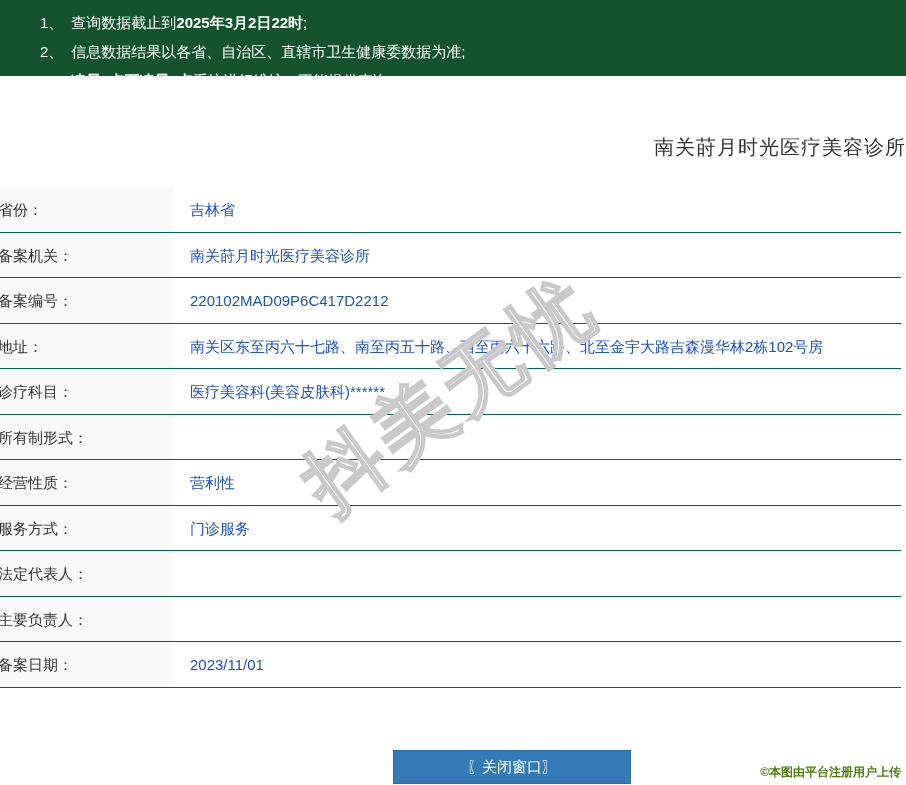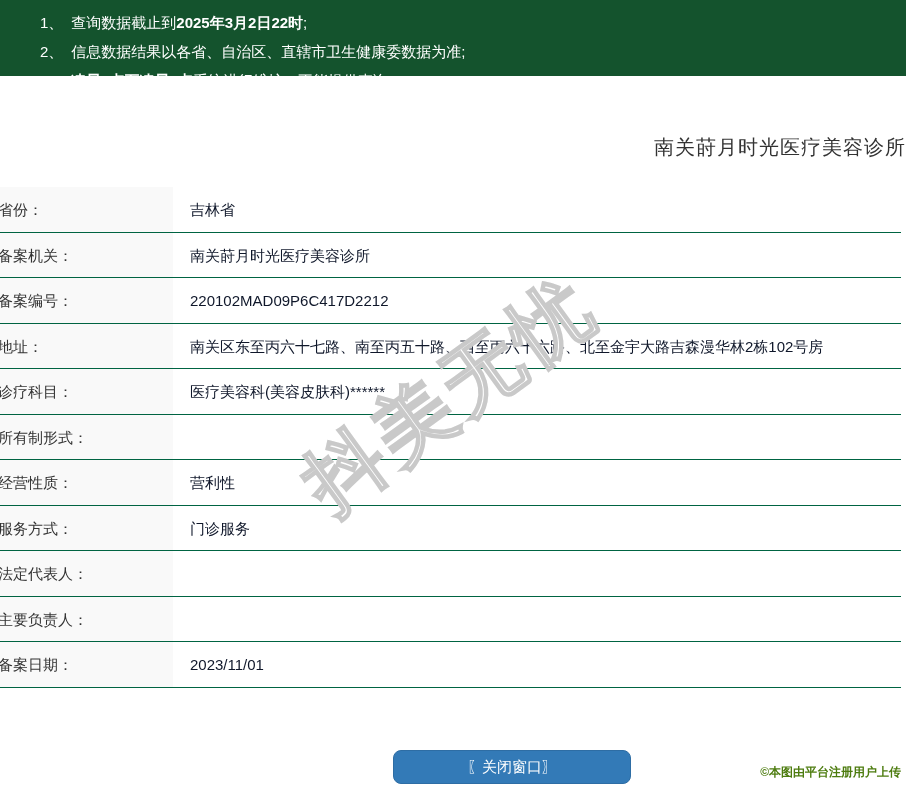--- a/index.html
+++ b/index.html
@@ -67,21 +67,21 @@
   }
   .cell.label {
     width: 176px;
     background: #f9f9f9;
     padding-left: 1px;
     color: #333333;
   }
   .cell.value {
     flex: 1;
     padding-left: 17px;
-    color: #0f172a;
+    color: #1d4ed8;
   }
 
   
   .watermark {
     position: absolute;
     left: 451px;
     top: 396px;
     transform: translate(-50%, -50%) rotate(-36deg);
     font-size: 78px;
     letter-spacing: 6px;
@@ -96,21 +96,21 @@
 
   
   .close-btn {
     position: absolute;
     left: 393px;
     top: 750px;
     width: 238px;
     height: 34px;
     background: #337ab7;
     border: 1px solid #2e6da4;
-    border-radius: 8px;
+    border-radius: 0;
     color: #ffffff;
     font-size: 15px;
     font-family: "Liberation Sans", "DejaVu Sans", sans-serif;
     cursor: pointer;
     text-align: center;
     line-height: 32px;
   }
 
   
   .credit {

